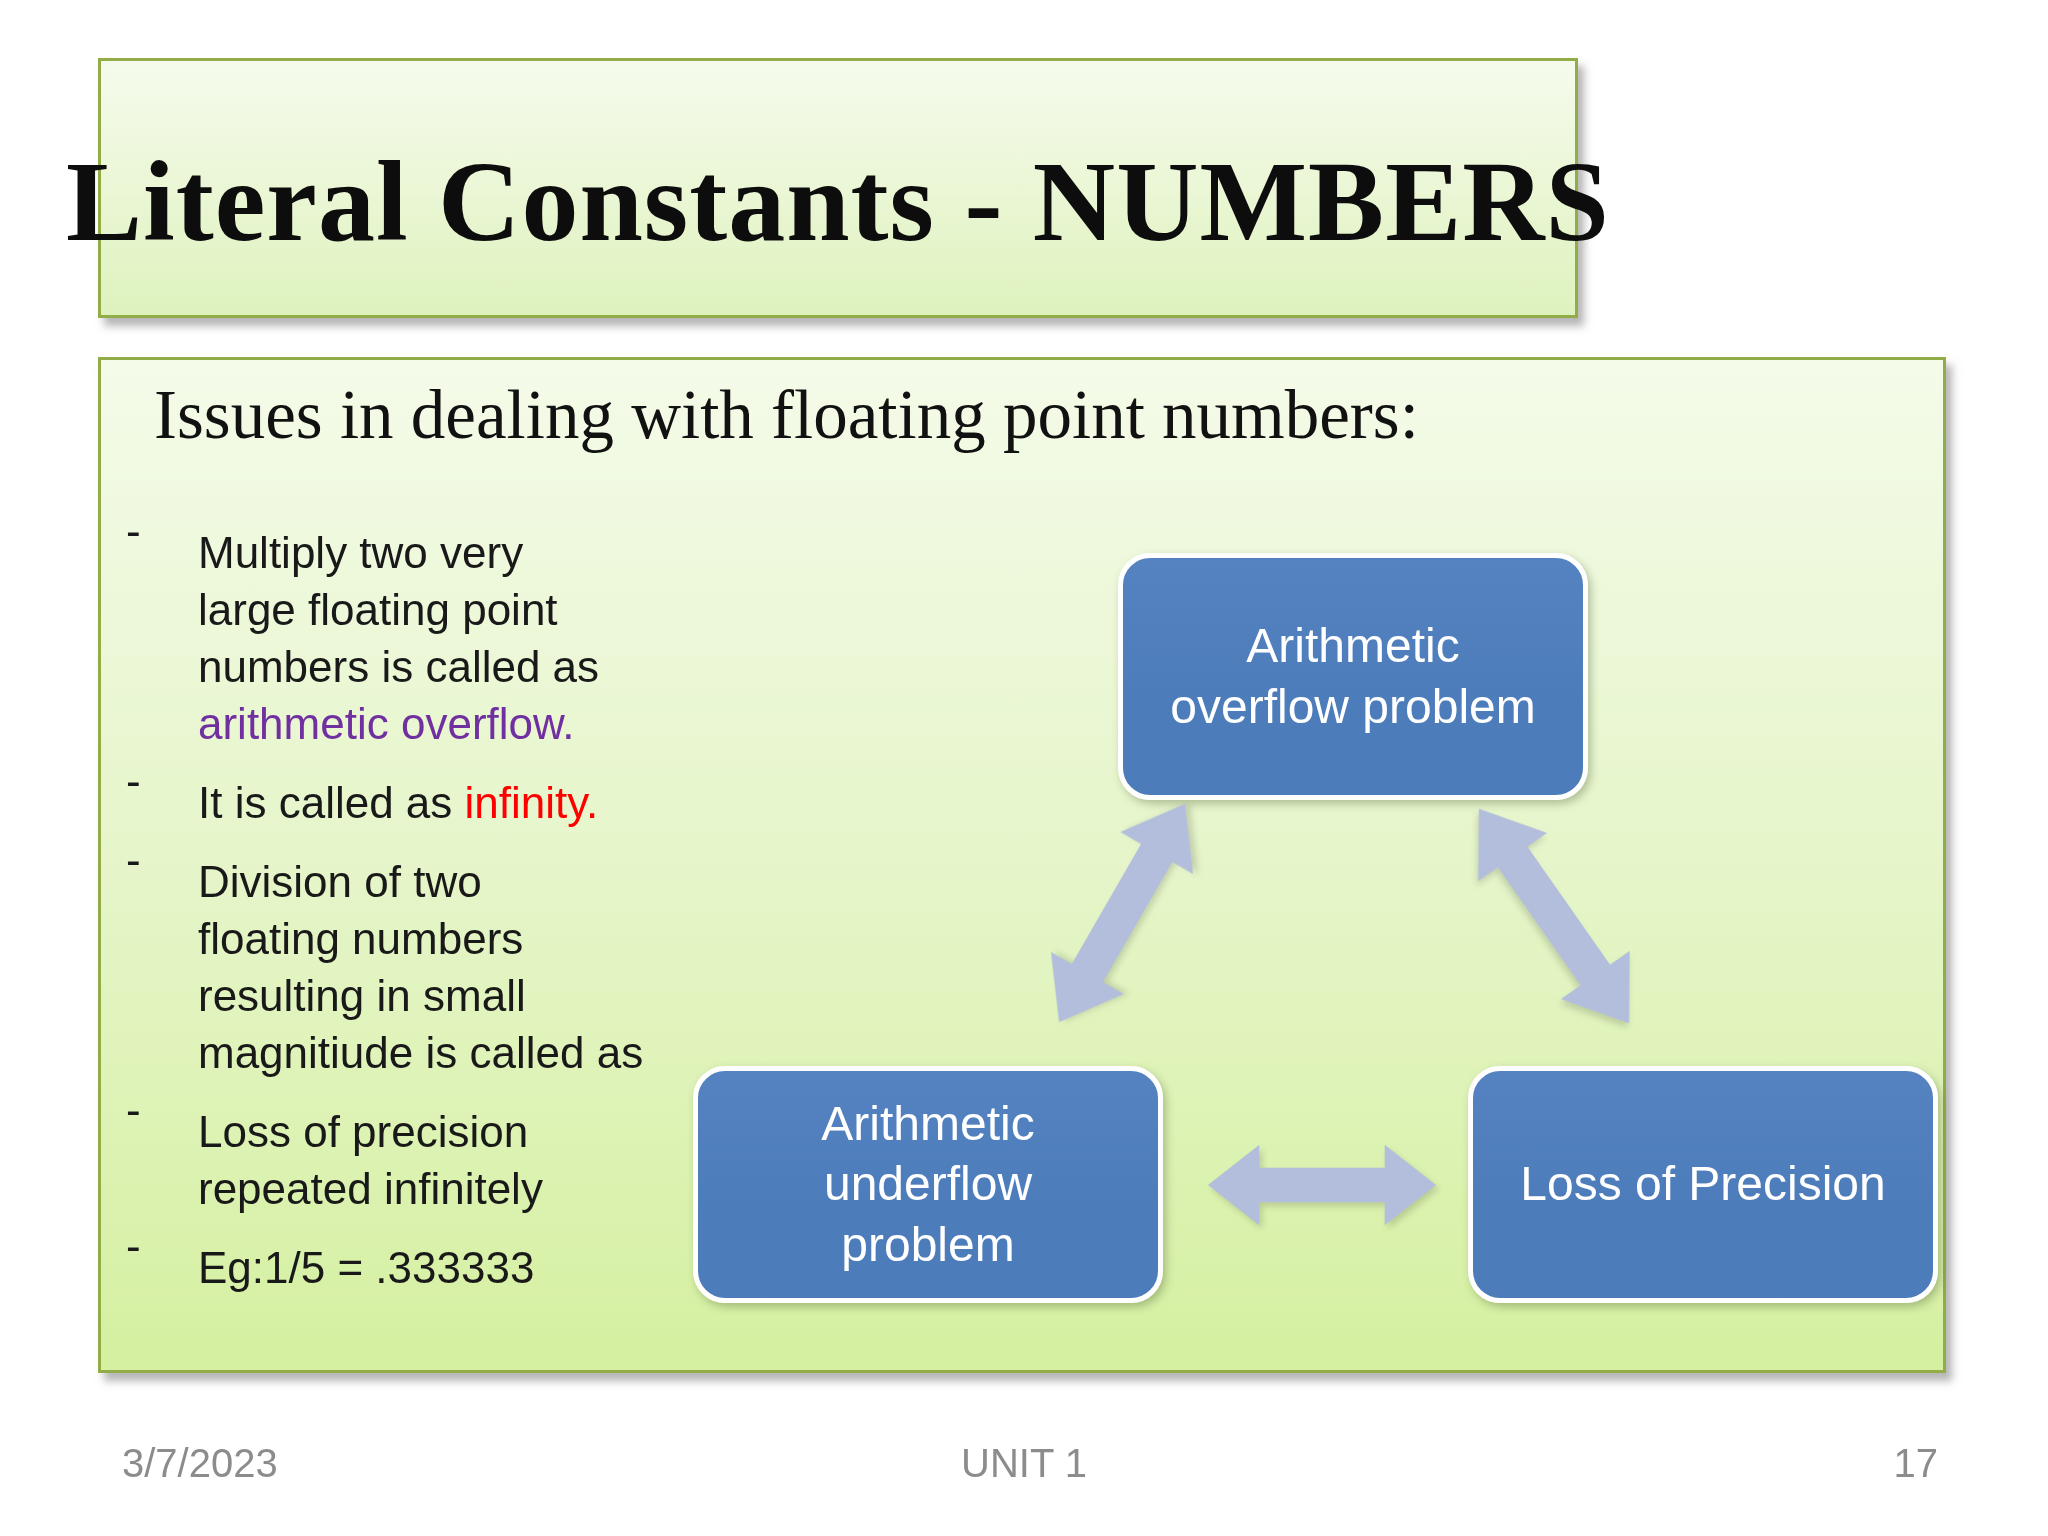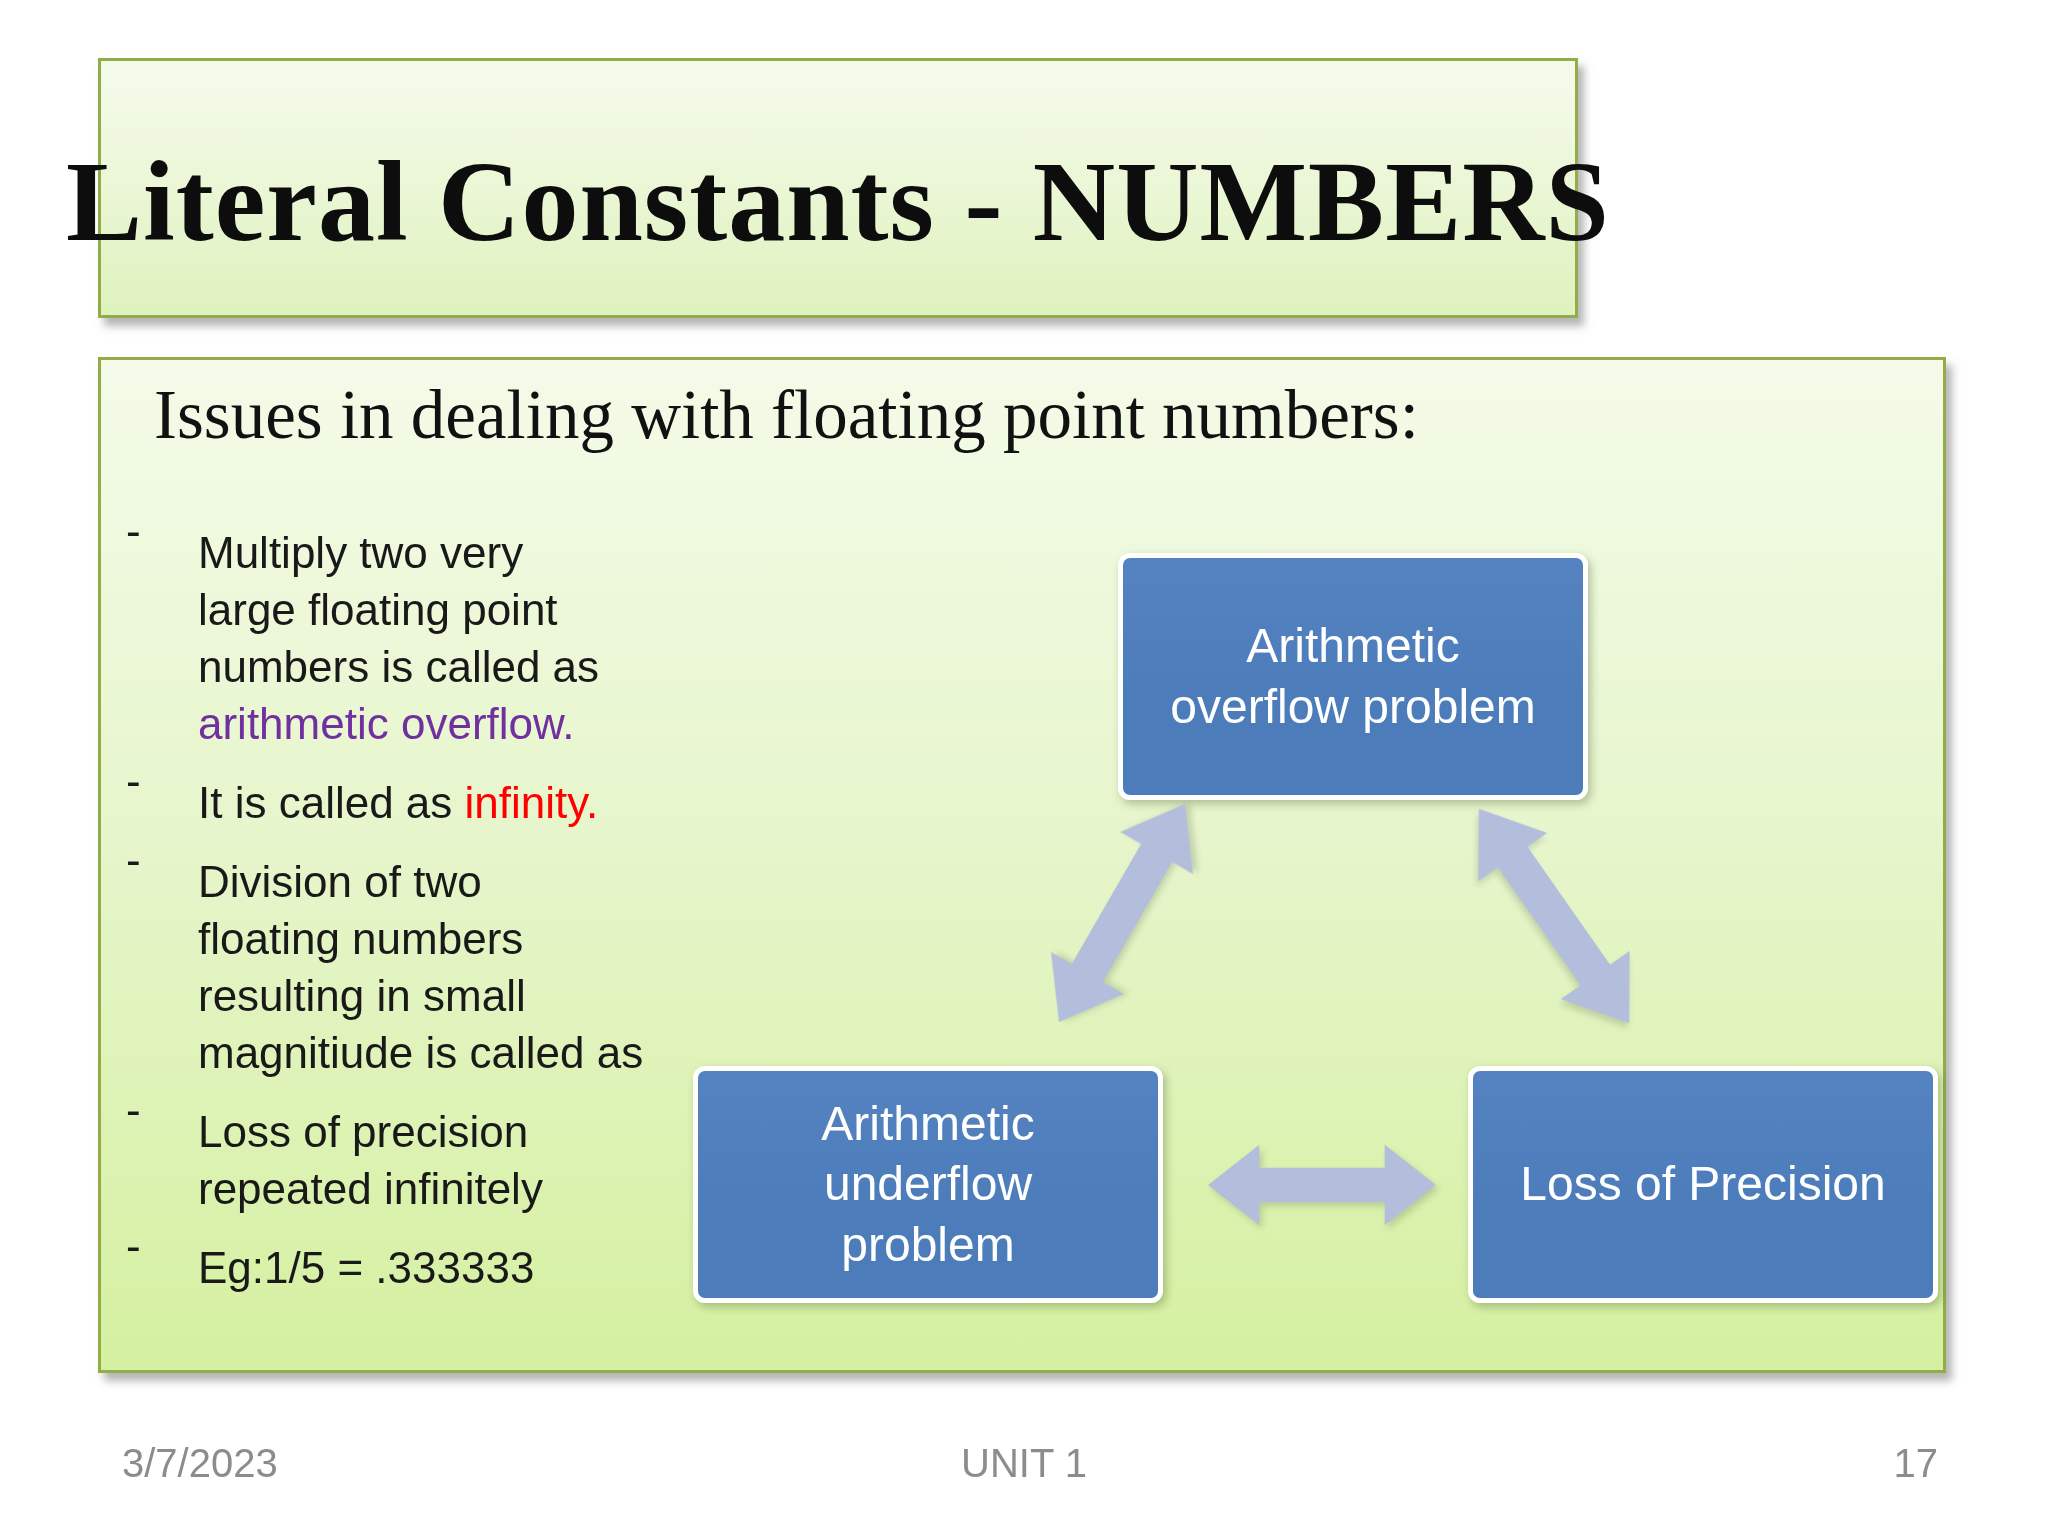--- a/index.html
+++ b/index.html
@@ -37,21 +37,21 @@
     font-size:44px;line-height:57px;color:#191919;
   }
   ul.bullets li{display:flex;}
   ul.bullets .marker{width:72px;flex:0 0 72px;}
   ul.bullets .btext{white-space:pre-line;flex:1;margin-top:22px;}
   .hl-purple{color:var(--purple,#7030a0);}
   .hl-red{color:var(--red,#ff0000);text-align:right;}
   .node{
     position:absolute;box-sizing:border-box;
     background:linear-gradient(180deg,#5583c1 0%,var(--node-blue,#4d7cba) 60%);
-    border:5px solid #ffffff;border-radius:12px;
+    border:5px solid #ffffff;border-radius:32px;
     color:#ffffff;font-size:48px;line-height:1.26;
     display:flex;align-items:center;justify-content:center;
     text-align:center;white-space:pre-line;
     box-shadow:3px 4px 9px rgba(70,90,45,.35);
   }
   .node-overflow{left:1017px;top:193px;width:470px;height:247px;}
   .node-underflow{left:592px;top:706px;width:470px;height:237px;}
   .node-loss{left:1367px;top:706px;width:470px;height:237px;}
   .arrow{
     position:absolute;color:var(--arrow,#b3bedd);

